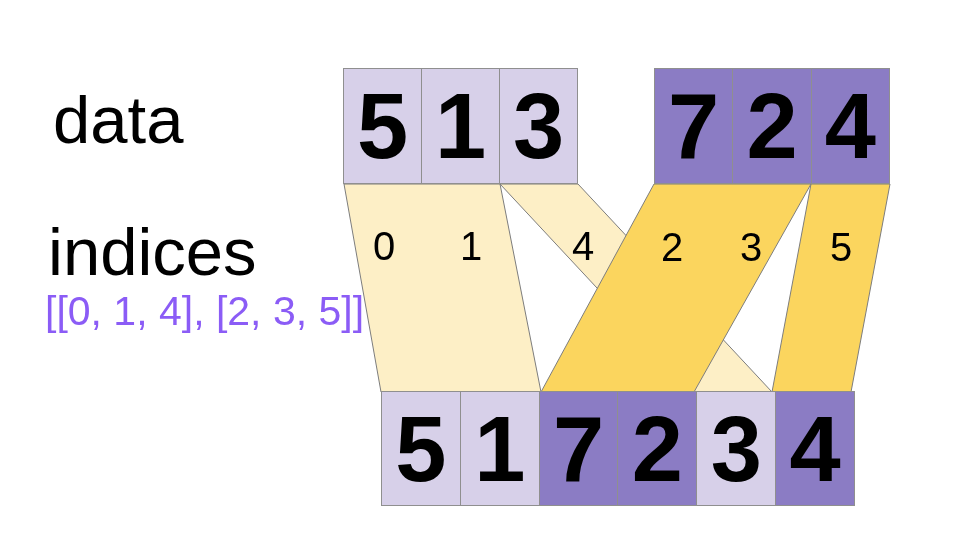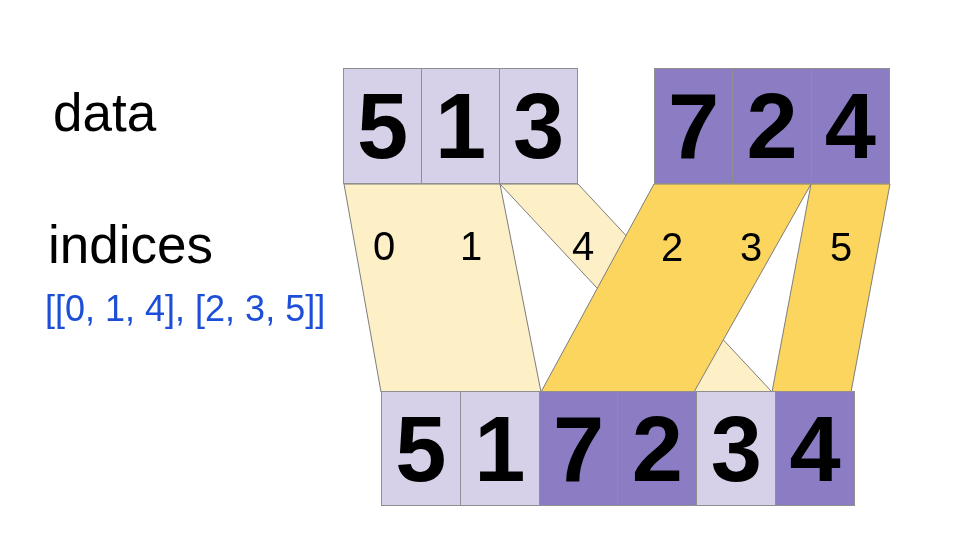--- a/index.html
+++ b/index.html
@@ -11,28 +11,28 @@
   #stage {
     position: relative;
     width: 960px;
     height: 540px;
     overflow: hidden;
     background: #ffffff;
   }
   .row-label {
     position: absolute;
     color: #000000;
-    font-size: 53px;
+    font-size: 67px;
     line-height: 1;
     white-space: nowrap;
   }
   .notation {
     position: absolute;
-    color: #1d4ed8;
-    font-size: 36px;
+    color: #8b5cf6;
+    font-size: 41px;
     line-height: 1;
     white-space: nowrap;
   }
   #bands-svg {
     position: absolute;
     left: 0;
     top: 0;
   }
   #bands-svg polygon {
     stroke: #7d7d7d;

